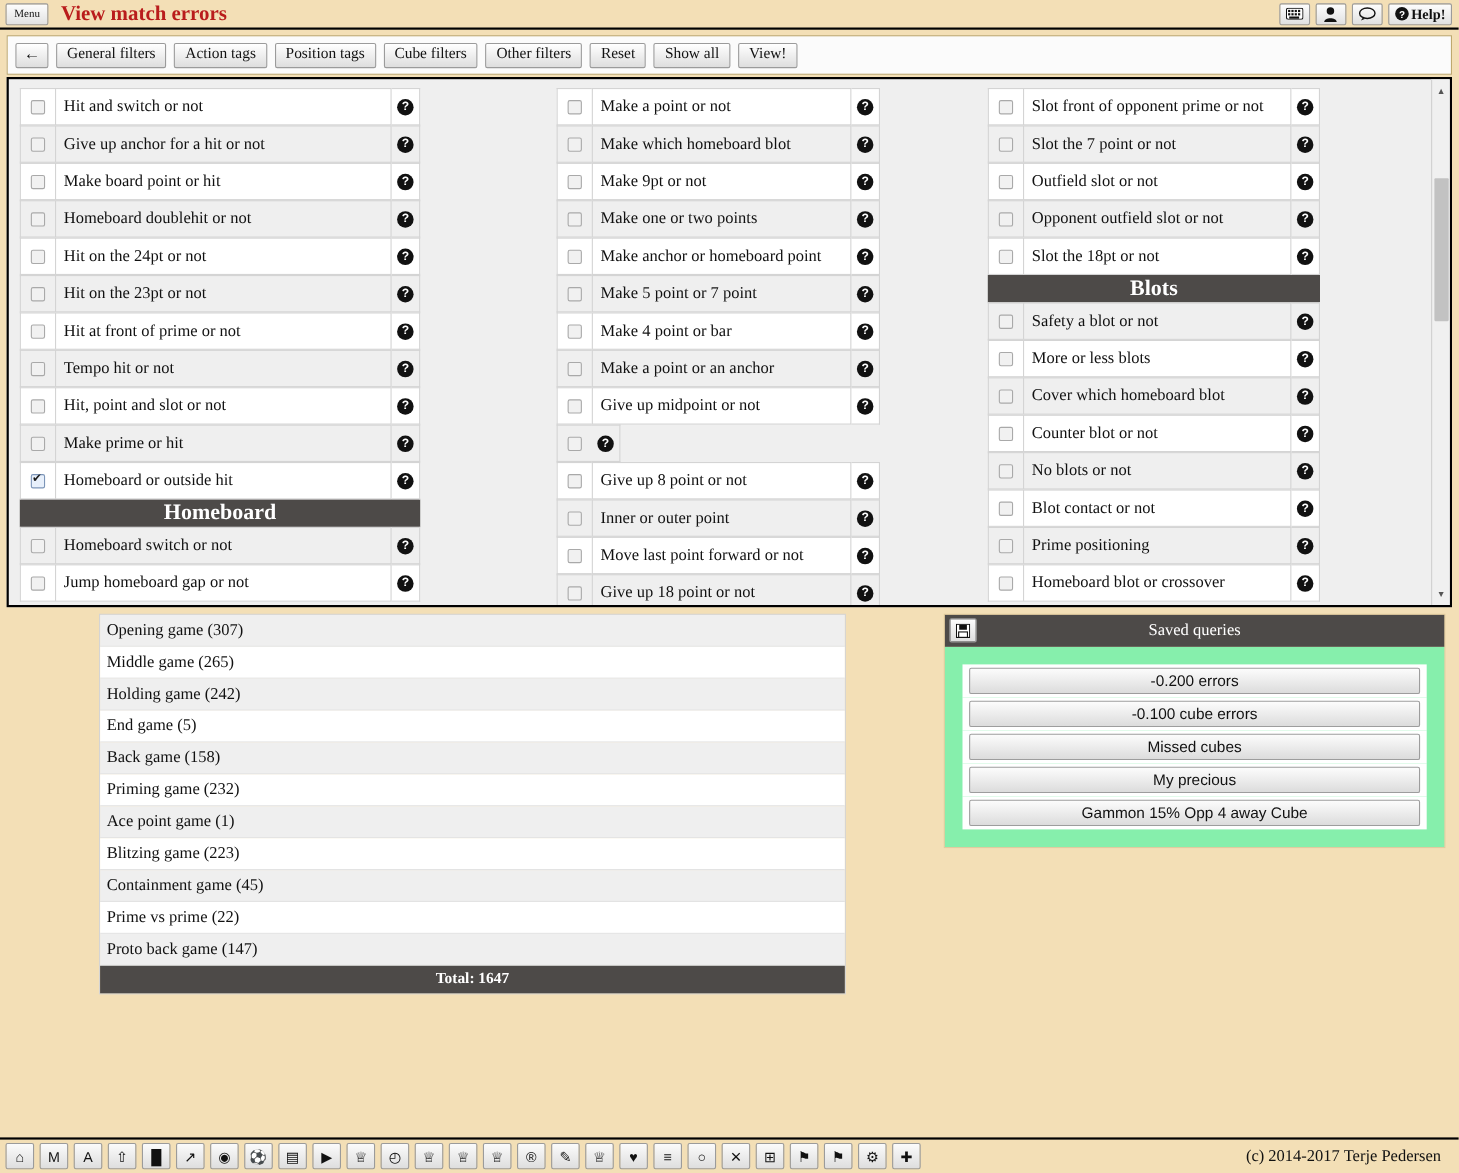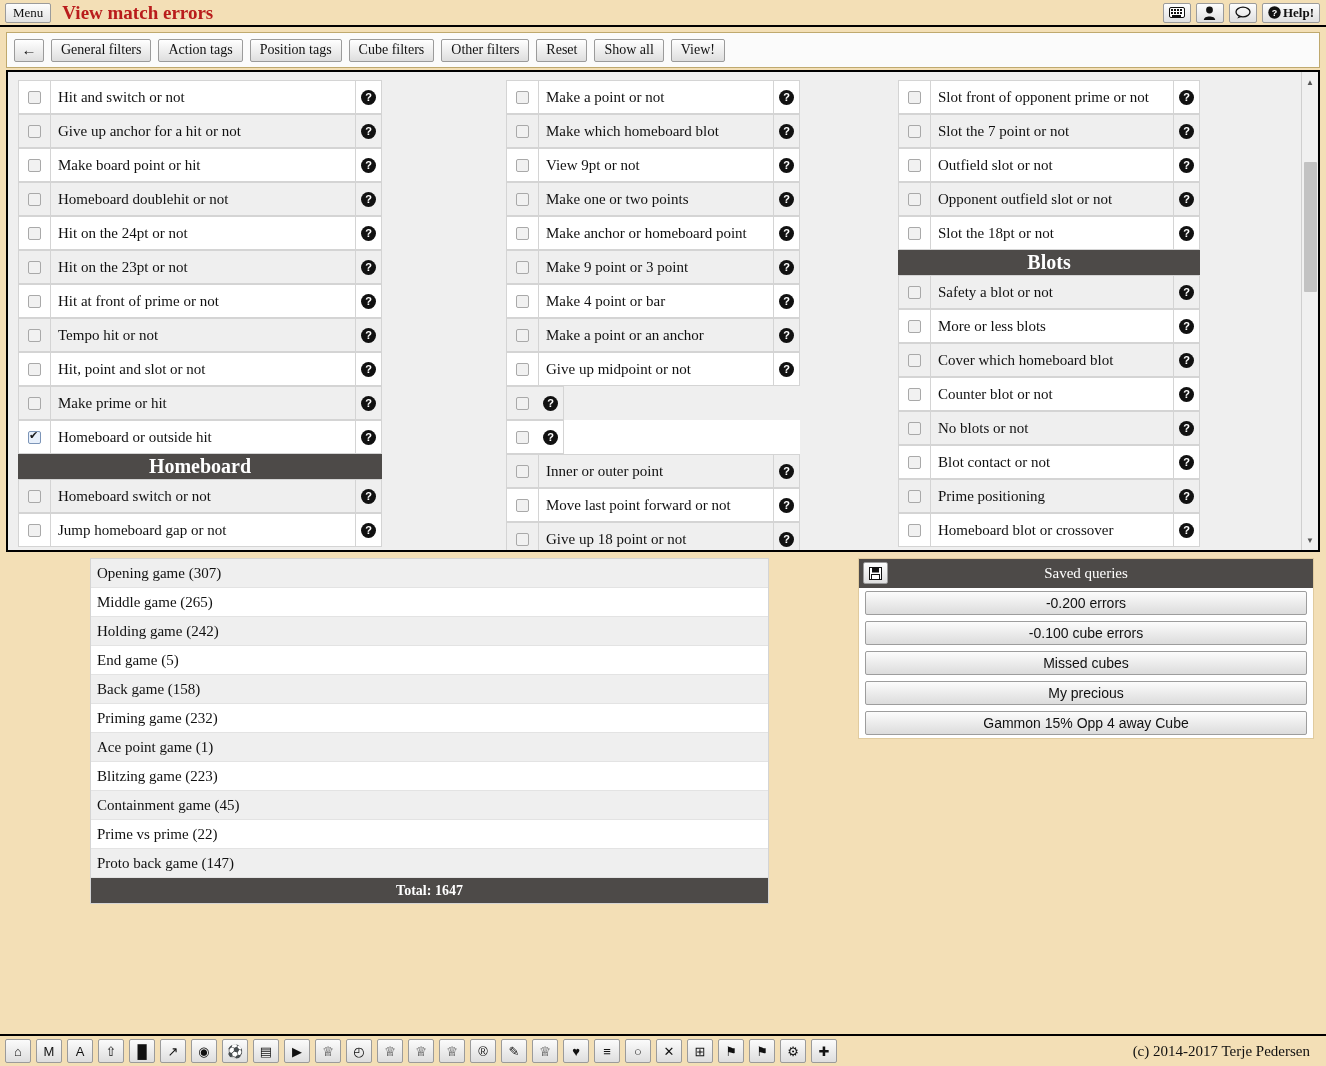--- a/index.html
+++ b/index.html
@@ -16,21 +16,21 @@
     position: absolute; left: 0; top: 0; width: 1326px; height: 27px;
     background: #f3dfb6;
     border-bottom: 2px solid #000;
     display: flex; align-items: center;
   }
   .menu-btn {
     margin-left: 5px;
     height: 20px; padding: 0 7px;
     background: linear-gradient(#fdfdfd,#e2e2e2);
     border: 1px solid #9b9b9b; border-radius: 2px;
-    font-family: "Liberation Serif", serif; font-size: 13px; color: #111;
+    font-family: "Liberation Serif", serif; font-size: 10px; color: #111;
     display: flex; align-items: center; cursor: pointer;
   }
   .app-title {
     margin-left: 11px;
     font-size: 19px; font-weight: bold; color: #b91c1c;
     font-family: "Liberation Serif", serif;
   }
   .title-icons { margin-left: auto; display: flex; align-items: center; gap: 5px; padding-right: 6px; }
   .ticon {
     height: 20px; min-width: 28px; padding: 0 5px;
@@ -165,21 +165,21 @@
     font-family: "Liberation Serif", serif; font-size: 15px; font-weight: normal;
   }
   .save-icon {
     position: absolute; left: 4px; top: 3px;
     width: 25px; height: 22px;
     background: linear-gradient(#fdfdfd,#dedede);
     border: 1px solid #9b9b9b; border-radius: 2px;
     display: flex; align-items: center; justify-content: center;
     font-size: 13px; color: #111; cursor: pointer;
   }
-  .sq-wrap { background: #fde047; padding: 0; }
+  .sq-wrap { background: #86efac; padding: 16px; }
   .sq-item { background: #fff; padding: 3px 6px; }
   .sq-btn {
     width: 100%; height: 24px;
     background: linear-gradient(#fcfcfc,#dcdcdc);
     border: 1px solid #9d9d9d; border-radius: 2px;
     font-family: "Liberation Sans", sans-serif; font-size: 14px; color: #111;
     display: flex; align-items: center; justify-content: center; cursor: pointer;
   }
 
   
@@ -396,21 +396,21 @@
           </div>
           <div class="lbl-cell">Make which homeboard blot</div>
           <div class="help-cell">
             <div class="qmark">?</div>
           </div>
         </div>
         <div class="optrow">
           <div class="cb-cell">
             <div class="cbox"></div>
           </div>
-          <div class="lbl-cell">View 9pt or not</div>
+          <div class="lbl-cell">Make 9pt or not</div>
           <div class="help-cell">
             <div class="qmark">?</div>
           </div>
         </div>
         <div class="optrow alt">
           <div class="cb-cell">
             <div class="cbox"></div>
           </div>
           <div class="lbl-cell">Make one or two points</div>
           <div class="help-cell">
@@ -423,21 +423,21 @@
           </div>
           <div class="lbl-cell">Make anchor or homeboard point</div>
           <div class="help-cell">
             <div class="qmark">?</div>
           </div>
         </div>
         <div class="optrow alt">
           <div class="cb-cell">
             <div class="cbox"></div>
           </div>
-          <div class="lbl-cell">Make 9 point or 3 point</div>
+          <div class="lbl-cell">Make 5 point or 7 point</div>
           <div class="help-cell">
             <div class="qmark">?</div>
           </div>
         </div>
         <div class="optrow">
           <div class="cb-cell">
             <div class="cbox"></div>
           </div>
           <div class="lbl-cell">Make 4 point or bar</div>
           <div class="help-cell">
@@ -467,20 +467,21 @@
             <div class="cbox"></div>
           </div>
           <div class="help-cell">
             <div class="qmark">?</div>
           </div>
         </div>
         <div class="optrow">
           <div class="cb-cell">
             <div class="cbox"></div>
           </div>
+          <div class="lbl-cell">Give up 8 point or not</div>
           <div class="help-cell">
             <div class="qmark">?</div>
           </div>
         </div>
         <div class="optrow alt">
           <div class="cb-cell">
             <div class="cbox"></div>
           </div>
           <div class="lbl-cell">Inner or outer point</div>
           <div class="help-cell">

